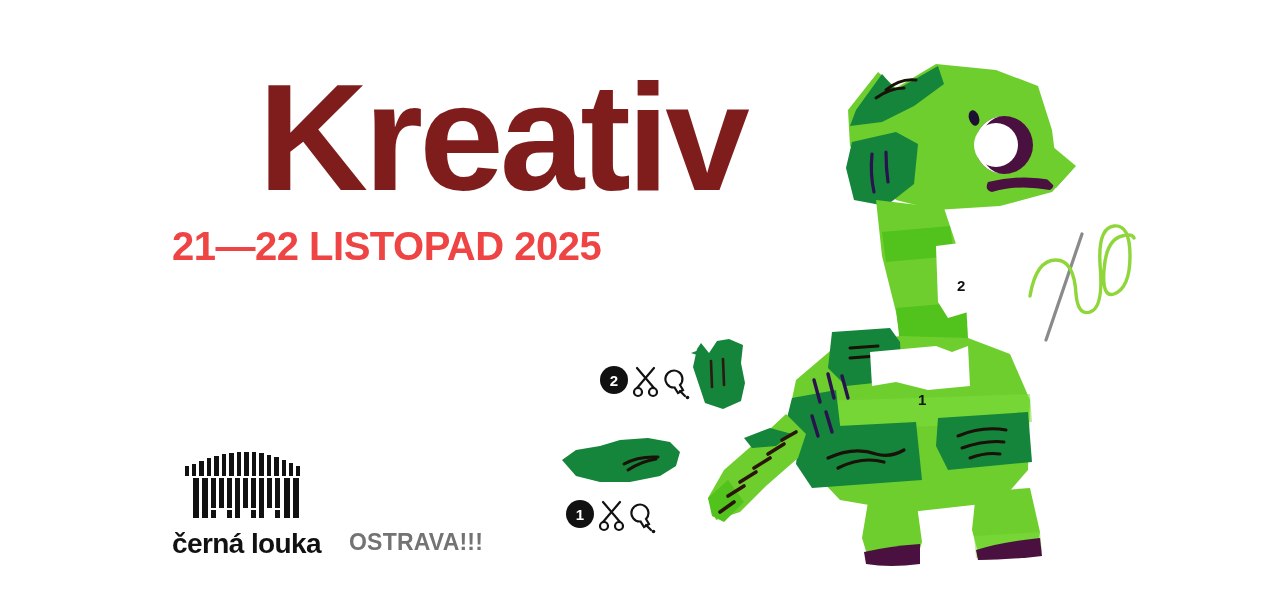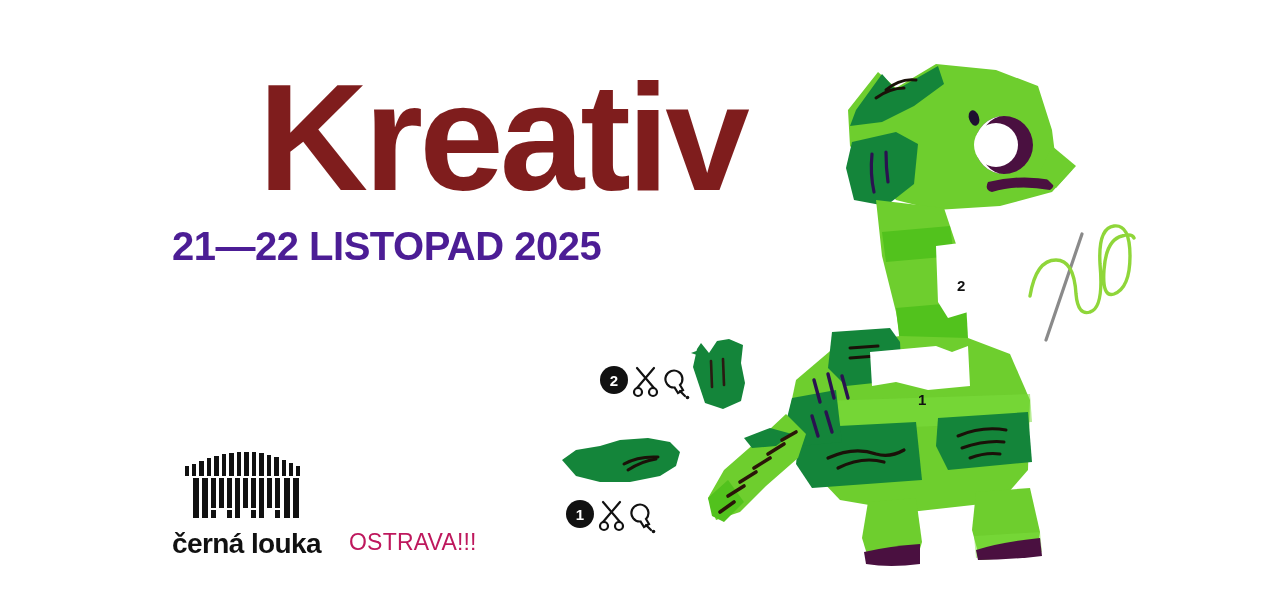--- a/index.html
+++ b/index.html
@@ -39,21 +39,21 @@
     color: #4a4a4a;
     font-size: 21.5px;
     letter-spacing: 0.4px;
     line-height: 1.38;
     white-space: nowrap;
   }
   .dates {
     font-weight: bold;
     font-size: 40px;
     letter-spacing: -0.5px;
-    color: #4c1d95;
+    color: #ef4444;
     white-space: nowrap;
   }
 
   
   .logo-block {
     position: absolute;
     left: 172px;
     top: 450px;
     display: flex;
     align-items: flex-end;
@@ -61,24 +61,24 @@
   }
   .logo-mark-wrap { display: flex; flex-direction: column; align-items: center; }
   .logo-name {
     font-weight: bold;
     font-size: 28px;
     letter-spacing: -0.6px;
     color: #111111;
     margin-top: 8px;
   }
   .ostrava {
-    font-weight: normal;
+    font-weight: bold;
     font-size: 23px;
     letter-spacing: 0.2px;
-    color: #be185d;
+    color: #737373;
     padding-bottom: 4px;
   }
 
   
   .piece { position: absolute; }
 
   .marker {
     position: absolute;
     width: 28px;
     height: 28px;

